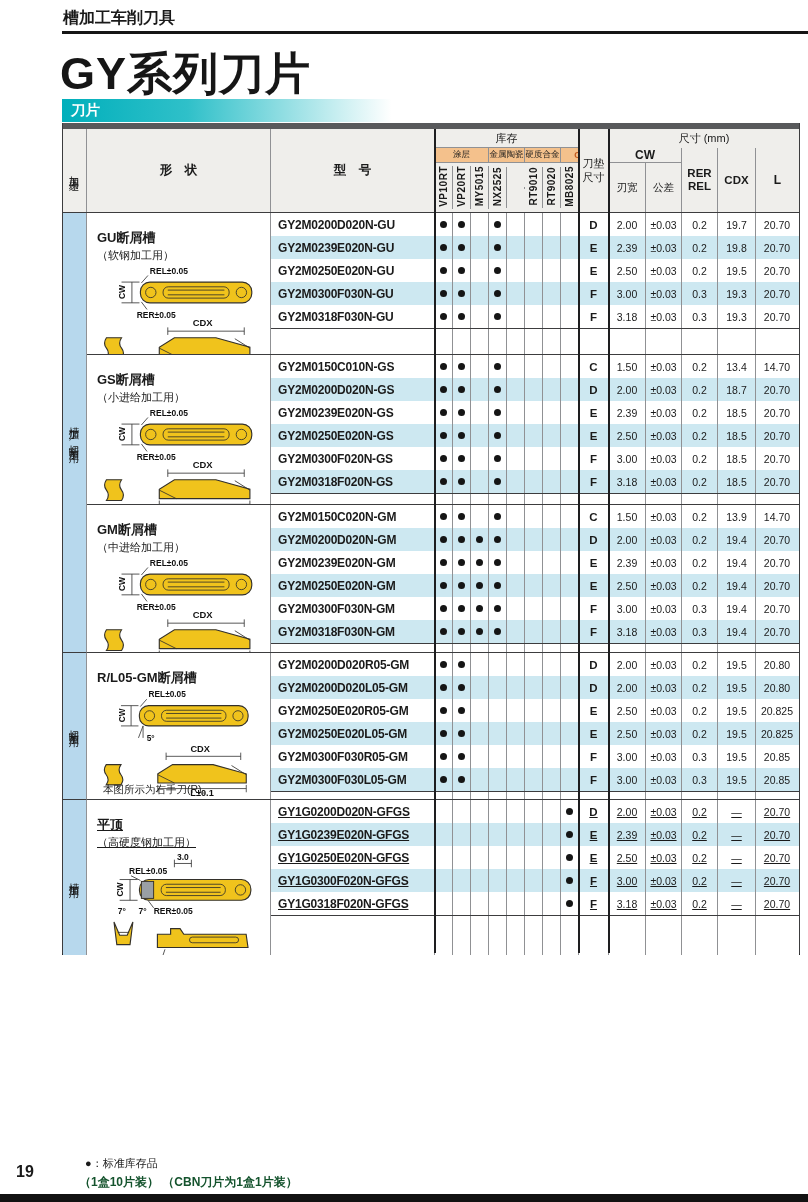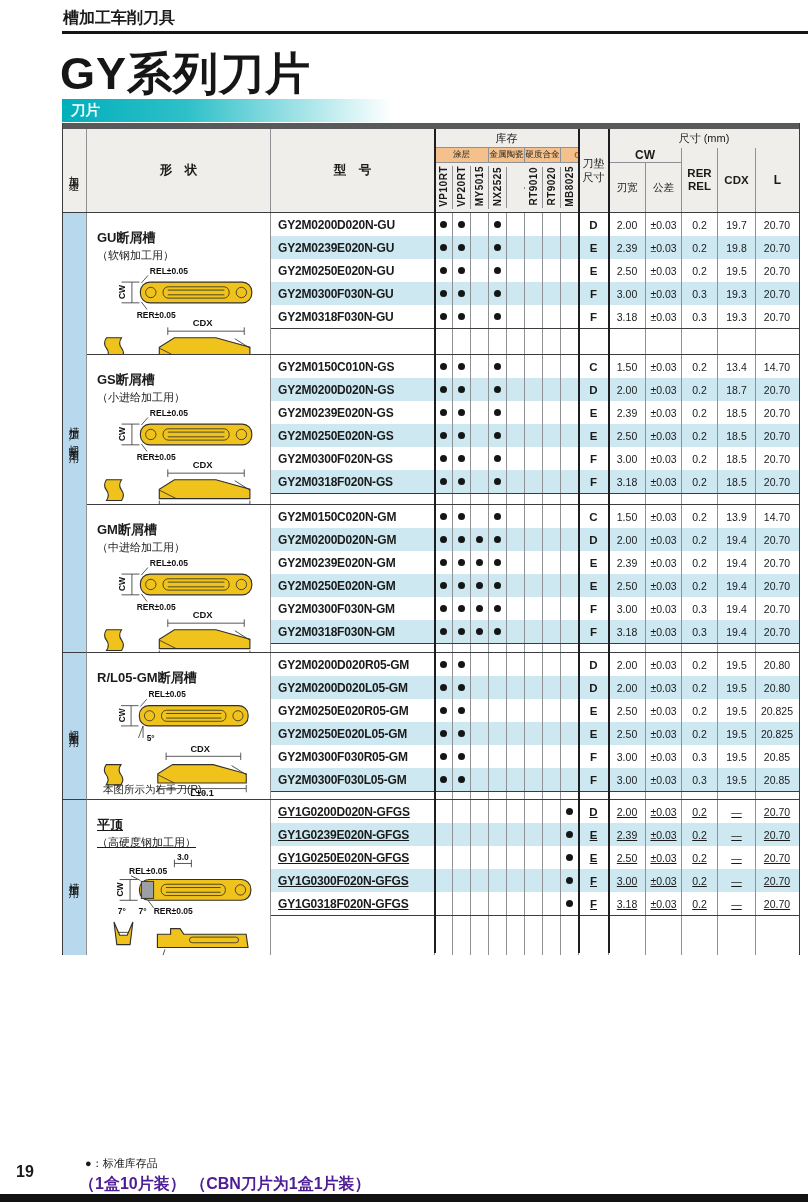--- a/index.html
+++ b/index.html
@@ -7,21 +7,21 @@
         font-family:"Liberation Sans",sans-serif;color:#1a1a1a;}
   
   .breadcrumb{position:absolute;left:63px;top:8px;font-size:16px;font-weight:bold;}
   .top-rule{position:absolute;left:62px;top:31px;width:746px;height:3px;background:#151515;}
   .page-title{position:absolute;left:60px;top:44px;font-size:45px;font-weight:bold;letter-spacing:1px;color:#161616;}
   .tab{position:absolute;left:62px;top:99px;width:358px;height:23px;box-sizing:border-box;
        background:linear-gradient(90deg,#00afbb 0%,#2fc0c9 35%,#ffffff 92%);
        color:#fff;font-weight:bold;font-size:14.5px;display:flex;align-items:center;padding-left:9px;}
   .page-number{position:absolute;left:16px;top:1163px;font-size:16px;font-weight:bold;}
   .footnote-dot{position:absolute;left:85px;top:1156px;font-size:11px;}
-  .footnote-pack{position:absolute;left:79px;top:1174px;font-size:16px;font-weight:bold;color:#4c1d95;}
+  .footnote-pack{position:absolute;left:79px;top:1174px;font-size:12px;font-weight:bold;color:#14532d;}
   .bottom-bar{position:absolute;left:0;top:1194px;width:808px;height:8px;background:#121212;}
 
   
   .catalog-table{position:absolute;left:62px;top:123px;width:738px;height:832px;box-sizing:border-box;
        border-left:1px solid #3c3c3e;border-right:1px solid #3c3c3e;border-bottom:2px solid #232325;}
   .table-topbar{height:6px;background:#58595b;}
   .vline{position:absolute;top:6px;bottom:0;width:2px;background:#1e1e20;z-index:6;}
   .vl-a{left:371px}.vl-b{left:515px}.vl-c{left:545px}
 
   

